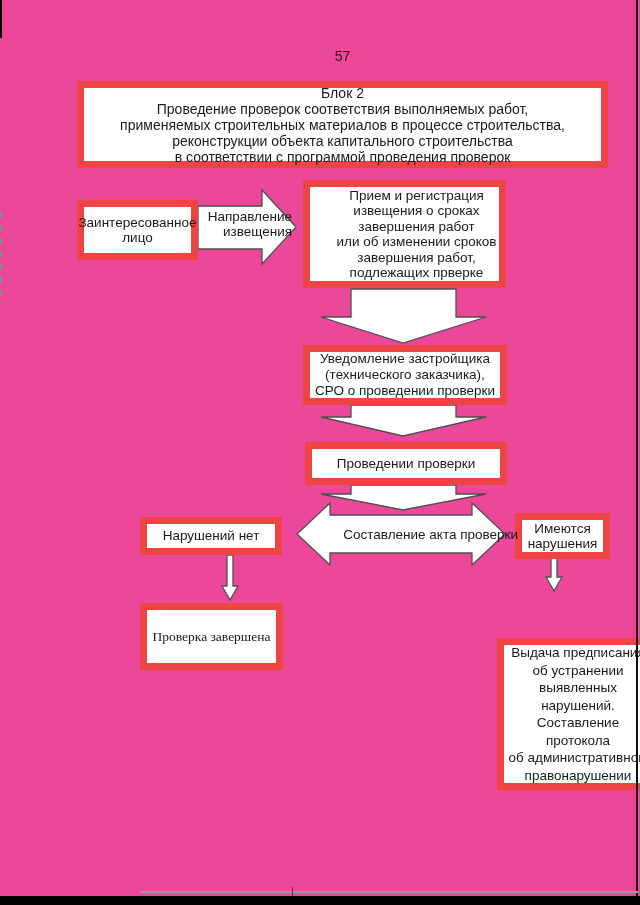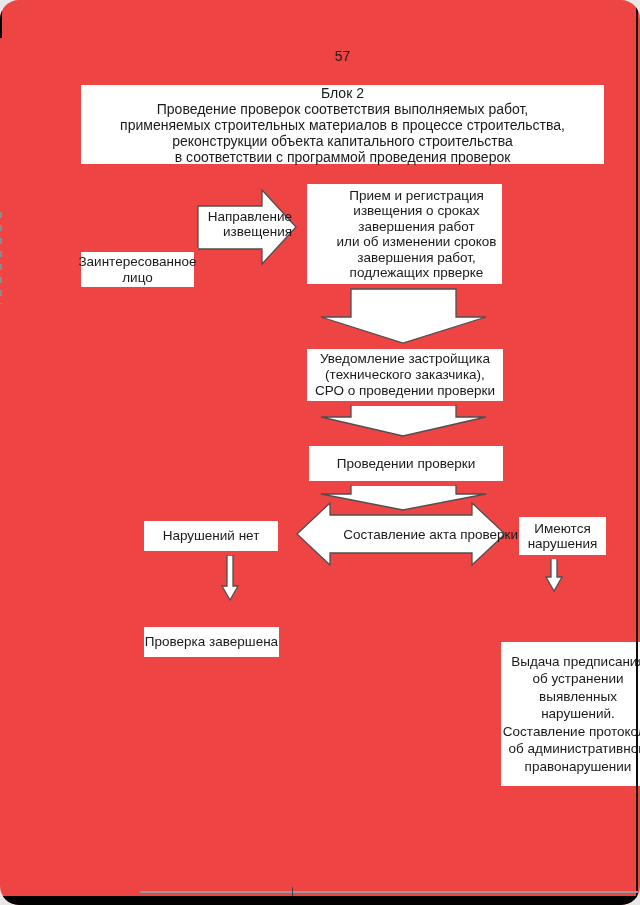--- a/index.html
+++ b/index.html
@@ -1,38 +1,37 @@
 <!DOCTYPE html>
 <html><head>
 <meta charset="utf-8">
 <style>
   html,body{margin:0;padding:0;background:#e8e8e8;}
   .page{
     position:relative;
     width:640px;height:905px;
-    background:#ef4444;
+    background:#ec4899;
     font-family:"Liberation Sans", sans-serif;
     color:#1a1a1a;
     overflow:hidden;
-    border-radius:19px;
   }
   .arrows-layer{
     position:absolute;left:0;top:0;width:640px;height:905px;z-index:1;
   }
   .arrows-layer polygon{
     fill:#ffffff;
     stroke:#4f4f4f;
     stroke-width:1.3;
     stroke-linejoin:miter;
   }
   .fc-box{
     position:absolute;
     z-index:2;
     background:#ffffff;
-    border:4px solid #ef4444;
+    border:7px solid #ef4444;
     display:flex;
     align-items:center;
     justify-content:center;
     text-align:center;
     white-space:pre-line;
     font-size:13.5px;
     line-height:15.5px;
     box-sizing:border-box;
   }
   .fc-label{
@@ -79,21 +78,21 @@
   </svg>
 
   <div class="page-number">57</div>
 
   <div class="fc-box title-box" style="left:77px;top:81px;width:531px;height:87px;font-size:14px;">Блок 2
 Проведение проверок соответствия выполняемых работ,
 применяемых строительных материалов в процессе строительства,
 реконструкции объекта капитального строительства
 в соответствии с программой проведения проверок</div>
 
-  <div class="fc-box" style="left:77px;top:200px;width:121px;height:43px;margin-top:48px;">Заинтересованное
+  <div class="fc-box" style="left:77px;top:200px;width:121px;height:60px;">Заинтересованное
 лицо</div>
 
   <div class="fc-label" style="left:200px;top:209px;width:92px;">Направление
 извещения</div>
 
   <div class="fc-box" style="left:303px;top:180px;width:203px;height:108px;padding-left:24px;">Прием и регистрация
 извещения о сроках
 завершения работ
 или об изменении сроков
 завершения работ,
@@ -105,21 +104,21 @@
 
   <div class="fc-box" style="left:305px;top:442px;width:202px;height:43px;">Проведении проверки</div>
 
   <div class="fc-label" style="left:316px;top:527px;width:202px;">Составление акта проверки</div>
 
   <div class="fc-box" style="left:140px;top:517px;width:142px;height:38px;">Нарушений нет</div>
 
   <div class="fc-box" style="left:515px;top:513px;width:95px;height:46px;">Имеются
 нарушения</div>
 
-  <div class="fc-box" style="left:140px;top:623px;width:143px;height:38px;">Проверка завершена</div>
+  <div class="fc-box" style="left:140px;top:603px;width:143px;height:67px;font-family:Liberation Serif, serif;">Проверка завершена</div>
 
   <div class="fc-box prescription-box" style="left:450px;top:638px;width:162px;height:152px;margin-left:47px;">Выдача предписания
 об устранении
 выявленных нарушений.
 Составление протокола
 об административном
 правонарушении</div>
 
   <div class="artifact artifact-left-top"></div>
   <div class="artifact artifact-left-dashes"></div>

